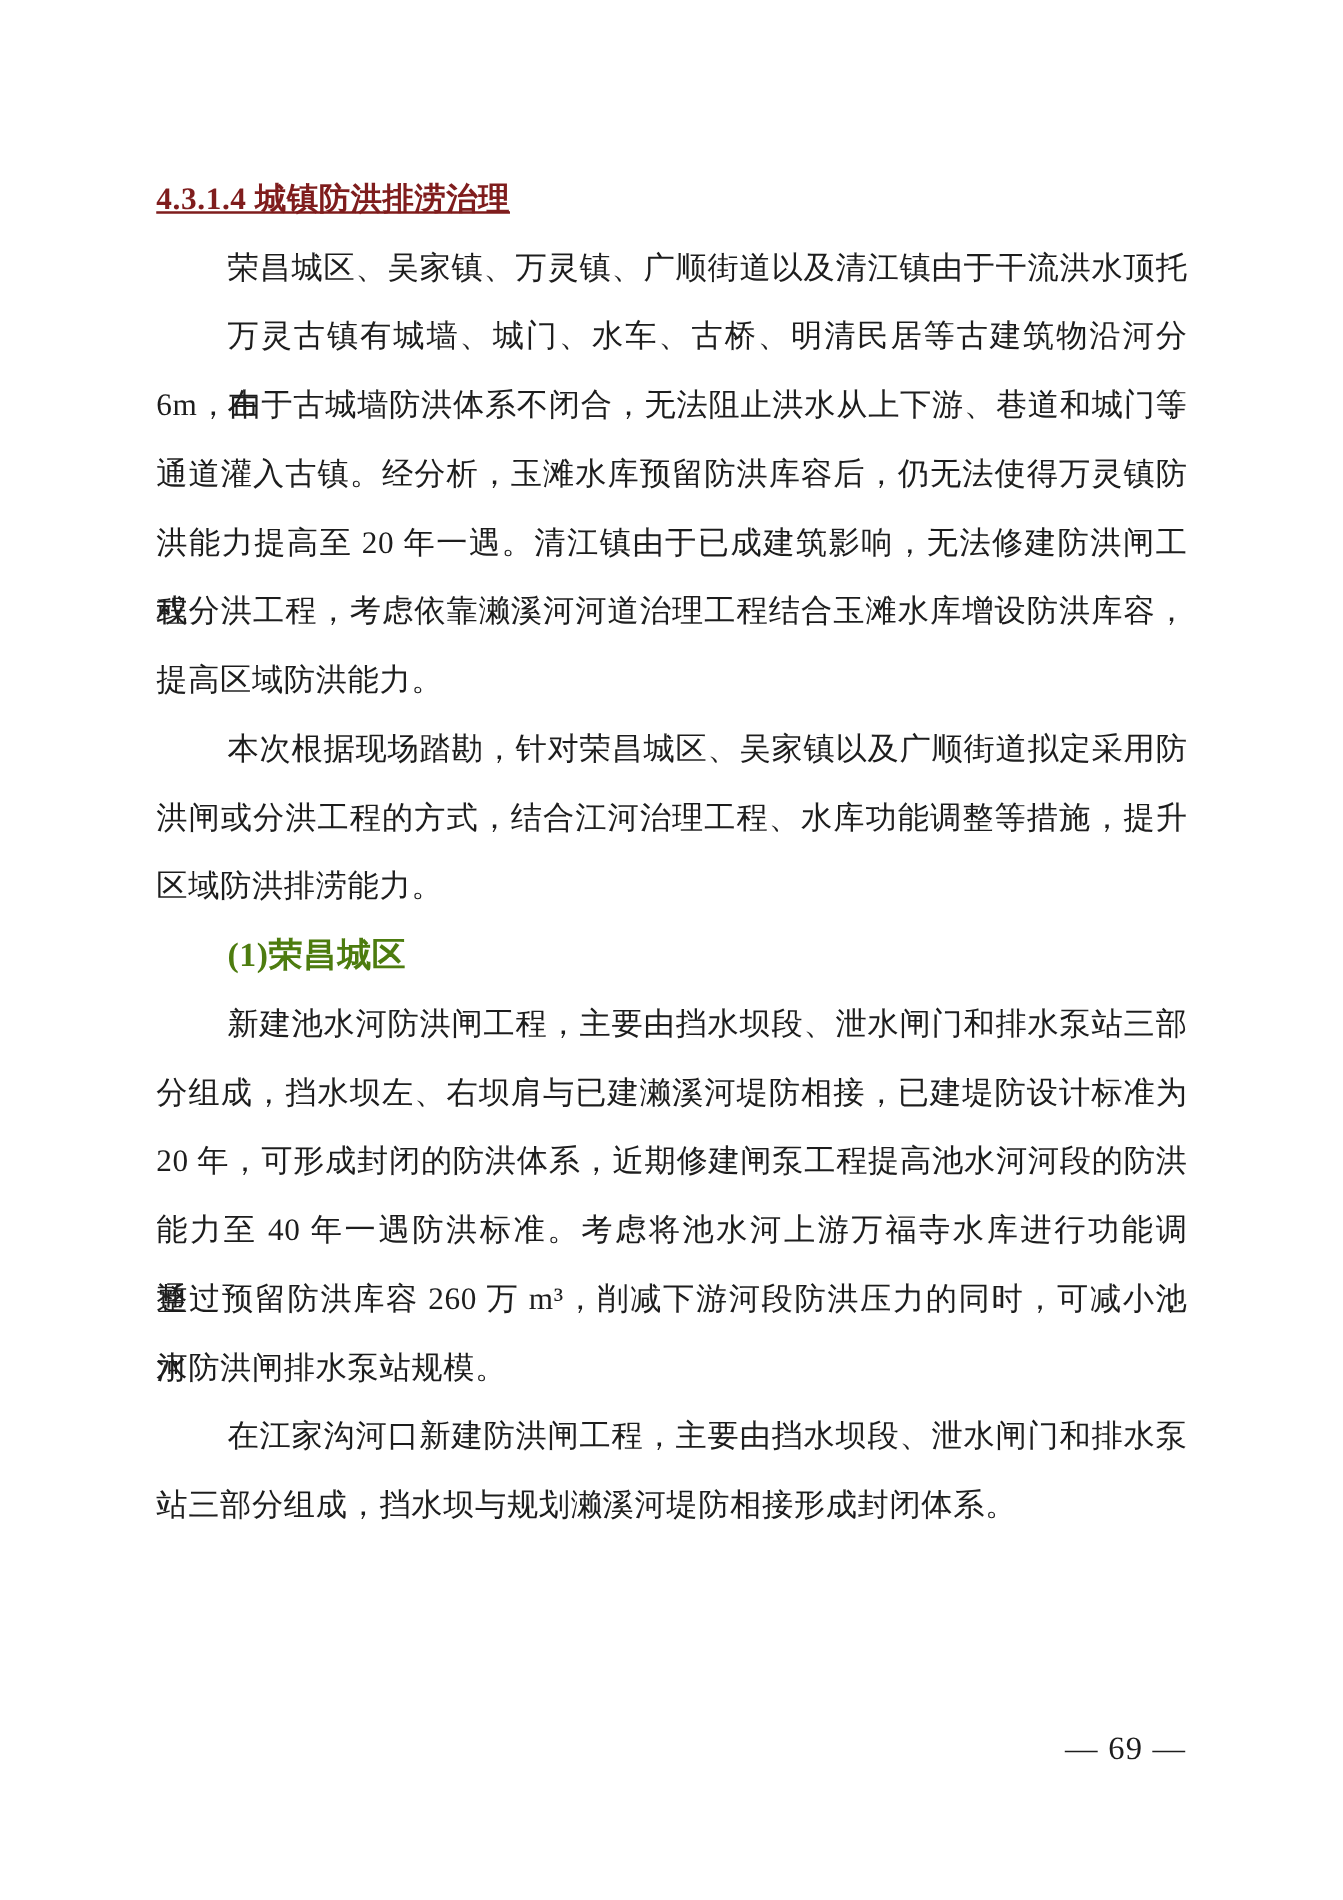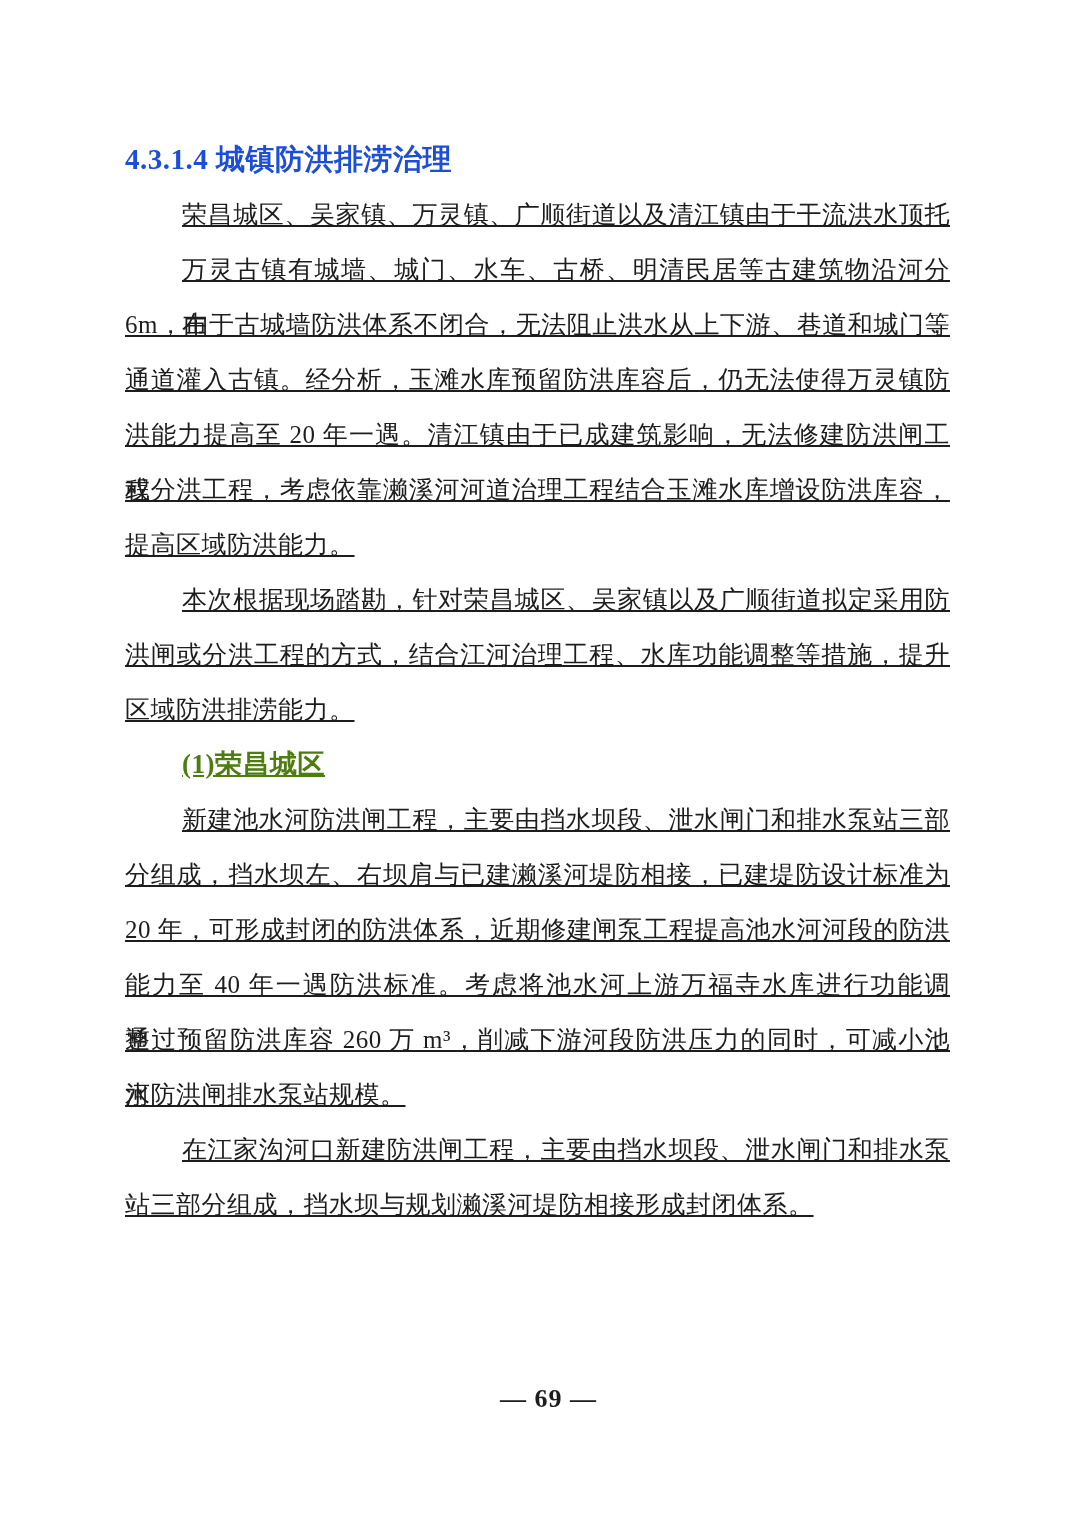--- a/index.html
+++ b/index.html
@@ -22,54 +22,53 @@
     top: 132px;
     width: 825px;
   }
   .line {
     height: 55px;
     line-height: 55px;
     font-size: 25px;
     letter-spacing: 0.5px;
     white-space: nowrap;
     color: #1d1d1d;
-    text-decoration: underline;
   }
   .line.fill {
     white-space: normal;
     text-align: justify;
     text-align-last: justify;
     text-justify: inter-character;
   }
   .line.indent {
     padding-left: 57px;
   }
   .heading-line {
     height: 55px;
     line-height: 55px;
-    font-size: 29px;
+    font-size: 25px;
     font-weight: bold;
     letter-spacing: 0.5px;
-    color: #1d4ed8;
+    color: #7f1d1d;
+    text-decoration: underline;
   }
   .line.subheading {
     font-size: 27px;
     font-weight: bold;
     color: #4d7c0f;
   }
   .footer {
     position: absolute;
-    left: 136px;
+    left: 124px;
     top: 1384px;
     width: 825px;
-    text-align: center;
+    text-align: right;
     font-size: 26px;
     letter-spacing: 1px;
     color: #1d1d1d;
-    font-weight: bold;
   }
 </style>
 </head>
 <body>
 
 <div class="page">
   <div class="content">
     <div class="heading-line">4.3.1.4 城镇防洪排涝治理</div>
 
   <div class="line indent fill">荣昌城区、吴家镇、万灵镇、广顺街道以及清江镇由于干流洪水顶托</div>

